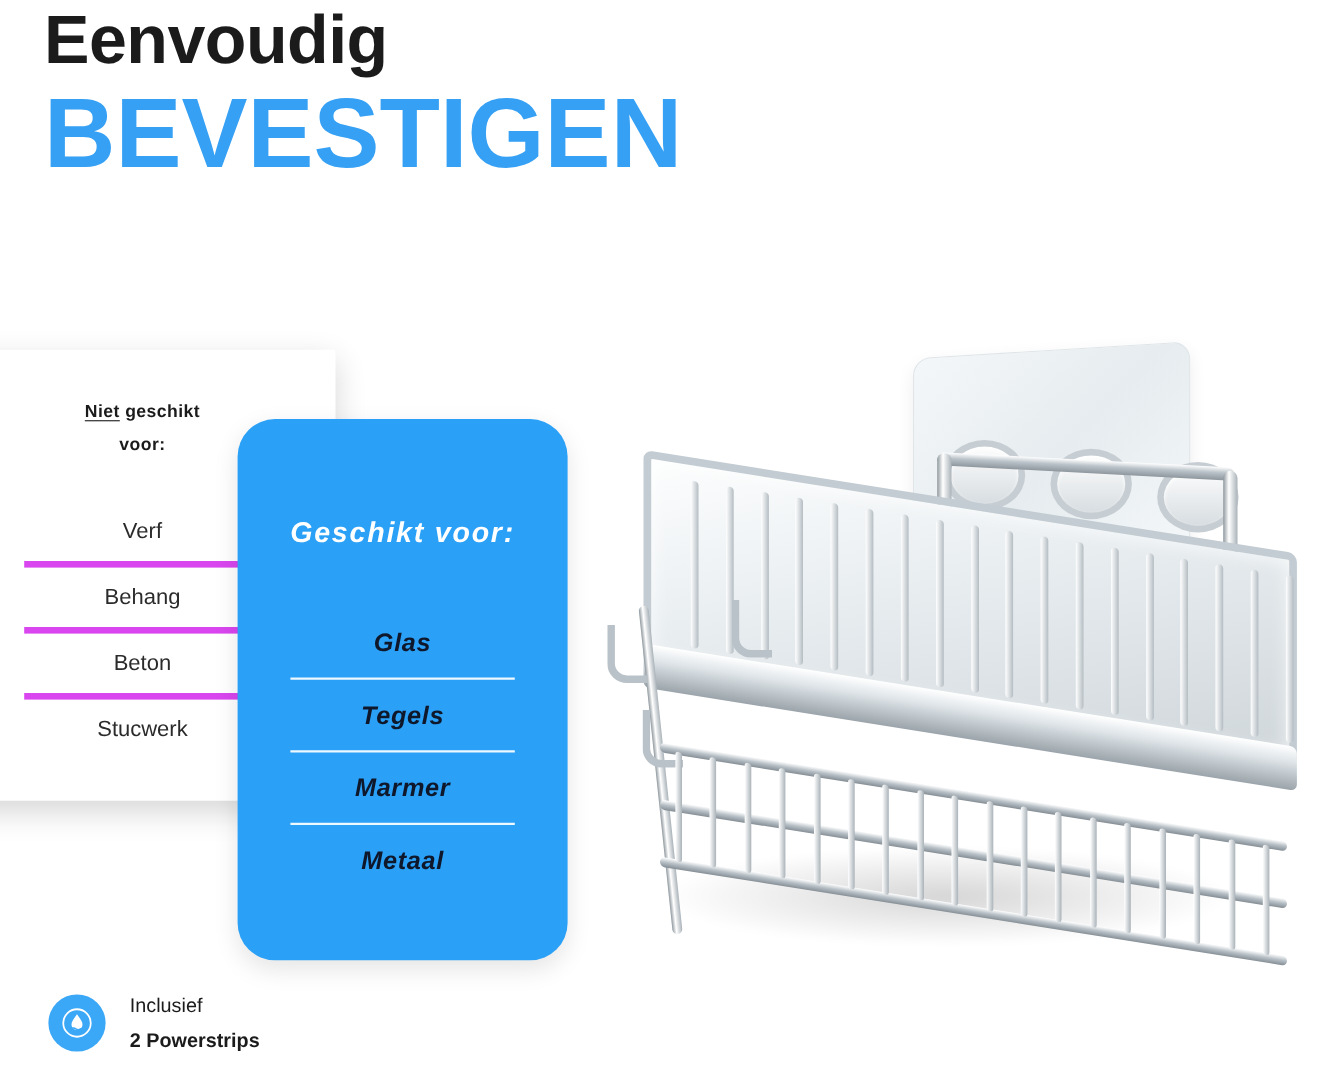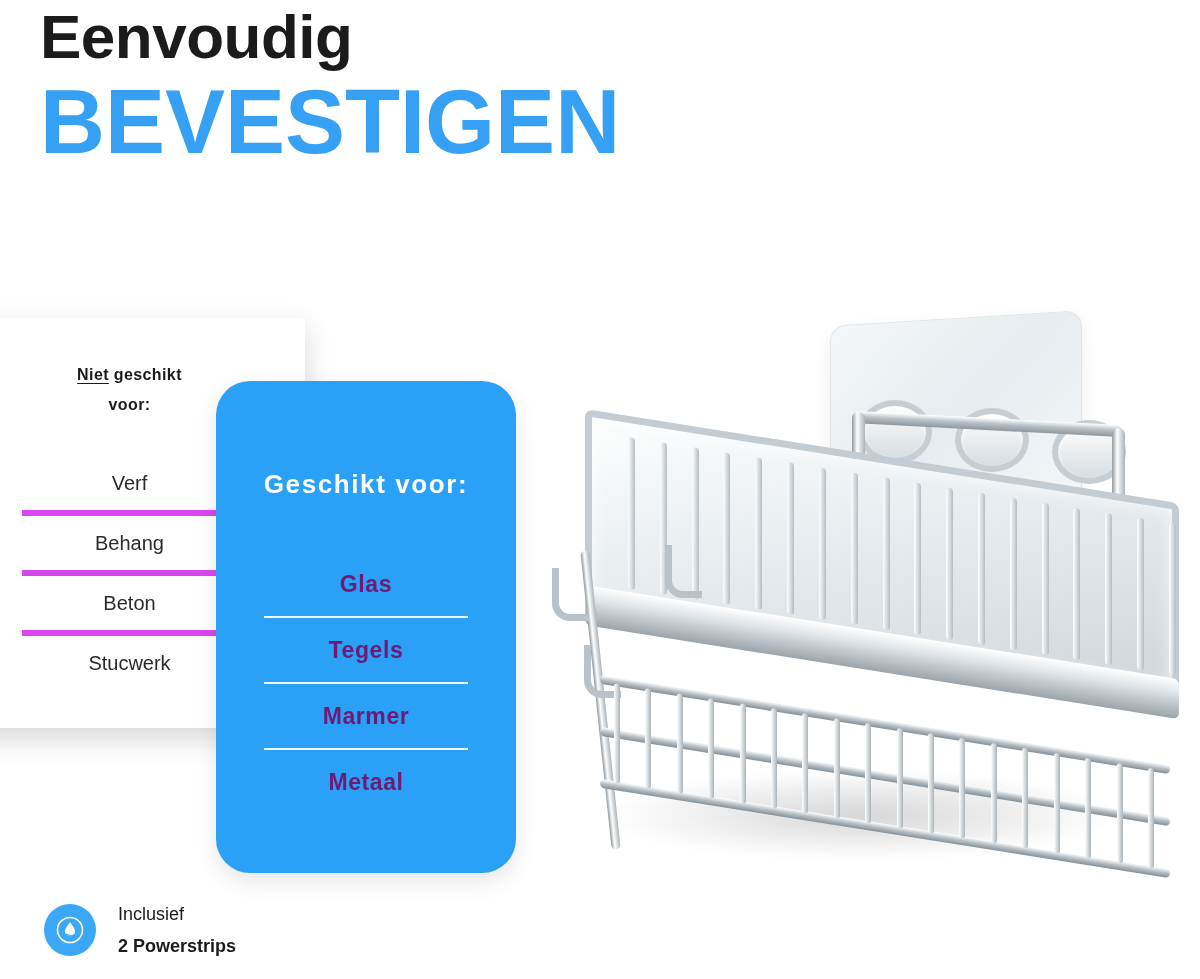--- a/index.html
+++ b/index.html
@@ -88,20 +88,21 @@
   
   .suitable-card {
     position: absolute;
     left: 216px;
     top: 381px;
     width: 300px;
     height: 492px;
     background: #2aa0f7;
     border-radius: 34px;
     box-shadow: 0 8px 22px rgba(0,0,0,0.10);
+    font-style: italic;
   }
   .sc-title {
     position: absolute;
     left: 0;
     top: 88px;
     width: 100%;
     text-align: center;
     color: #ffffff;
     font-size: 26px;
     font-weight: bold;
@@ -109,21 +110,21 @@
   }
   .sc-list {
     position: absolute;
     left: 48px;
     top: 171px;
     width: 204px;
   }
   .sc-item {
     font-size: 23px;
     font-weight: bold;
-    color: #701a75;
+    color: #0f172a;
     text-align: center;
     height: 64px;
     line-height: 64px;
     letter-spacing: 0.6px;
     border-bottom: 2px solid rgba(255,255,255,0.92);
   }
   .sc-item:last-child {
     border-bottom: none;
   }
 

